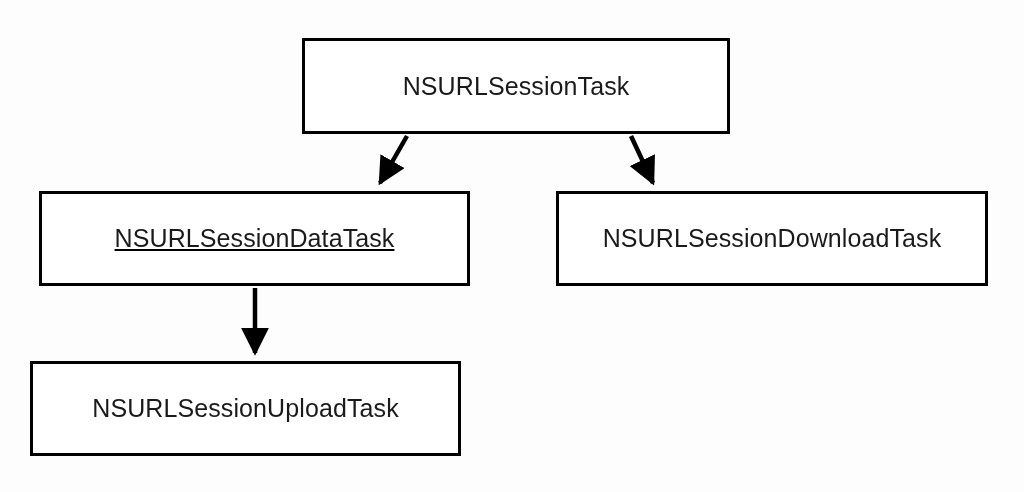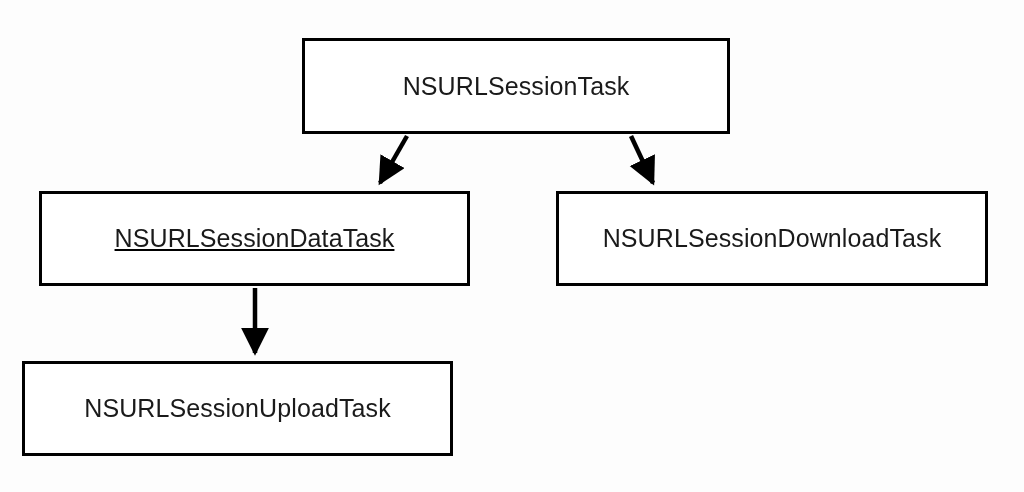--- a/index.html
+++ b/index.html
@@ -43,21 +43,21 @@
     line-height: 1;
     color: #1a1a1a;
     letter-spacing: 0.1px;
     white-space: nowrap;
     text-align: center;
   }
   
   #node-root          { left: 302px; top: 38px;  width: 428px; height: 96px; }
   #node-data-task     { left: 39px;  top: 191px; width: 431px; height: 95px; text-decoration: underline; }
   #node-download-task { left: 556px; top: 191px; width: 432px; height: 95px; }
-  #node-upload-task   { left: 22px;  top: 361px; width: 431px; height: 95px; }
+  #node-upload-task   { left: 30px;  top: 361px; width: 431px; height: 95px; }
 </style>
 </head>
 <body>
 
 <div id="diagram-root">
 
   <svg class="edge-layer" viewBox="0 0 1024 492" width="1024" height="492" aria-hidden="true">
     <defs>
       <marker id="arrowhead" markerWidth="7" markerHeight="7" refX="5.6" refY="3.1" orient="auto" markerUnits="strokeWidth">
         <path d="M 0 0 L 6.2 3.1 L 0 6.2 z" fill="#000000"></path>

